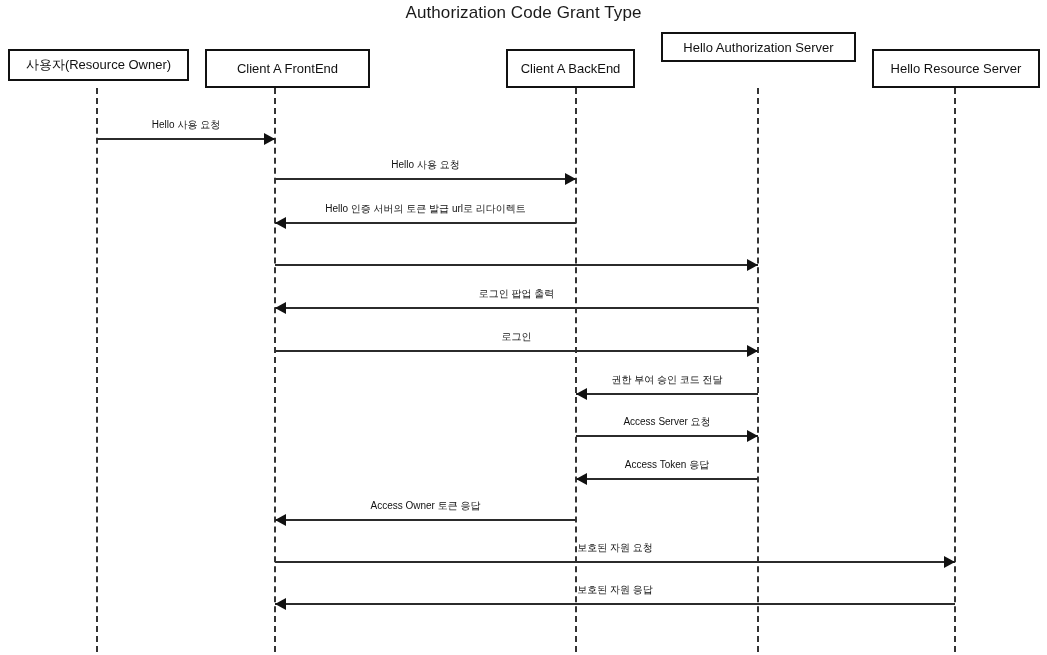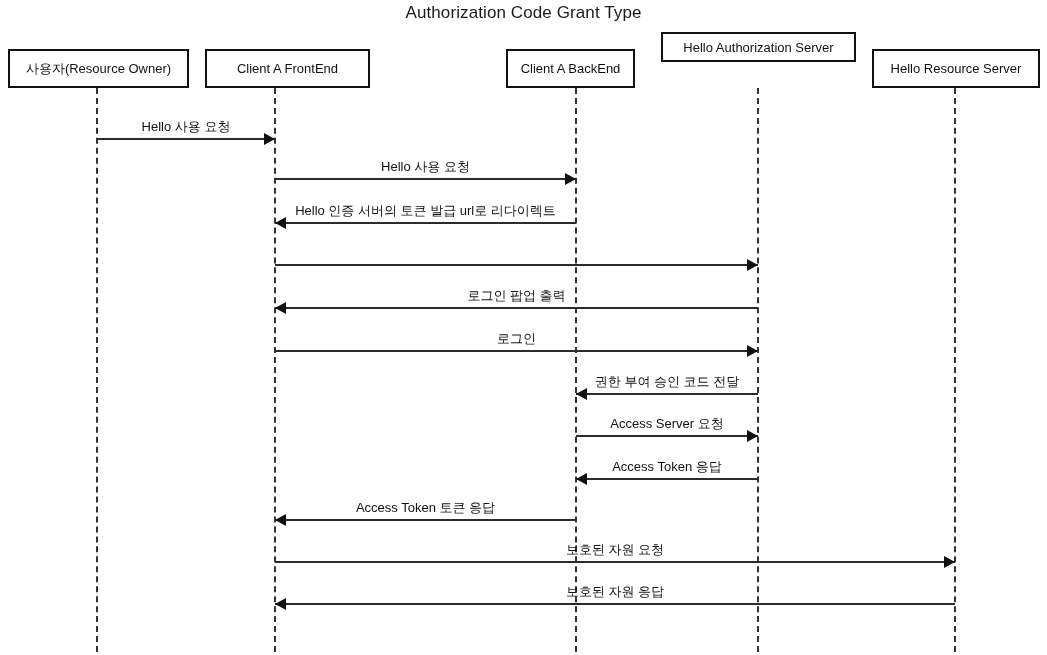--- a/index.html
+++ b/index.html
@@ -61,21 +61,21 @@
     border-bottom: 6px solid transparent;
   }
   .msg-head.right {
     border-left: 11px solid #111111;
   }
   .msg-head.left {
     border-right: 11px solid #111111;
   }
   .msg-label {
     position: absolute;
-    font-size: 13px;
+    font-size: 10px;
     color: #111111;
     white-space: nowrap;
     text-align: right;
     transform: translateX(-50%);
   }
 </style>
 </head>
 <body>
 
 <div id="canvas">
@@ -83,21 +83,21 @@
   <div id="diagram-title">Authorization Code Grant Type</div>
 
   <div id="lifelines-layer">
       <div class="lifeline" style="left: 96px; top: 88px; height: 564px;"></div>
       <div class="lifeline" style="left: 274px; top: 88px; height: 564px;"></div>
       <div class="lifeline" style="left: 575px; top: 88px; height: 564px;"></div>
       <div class="lifeline" style="left: 757px; top: 88px; height: 564px;"></div>
       <div class="lifeline" style="left: 954px; top: 88px; height: 564px;"></div>
     </div>
   <div id="participants-layer">
-      <div class="participant" style="left: 8px; top: 49px; width: 181px; height: 39px;">
+      <div class="participant" style="left: 8px; top: 49px; width: 181px; height: 32px;">
         <span>사용자(Resource Owner)</span>
       </div>
       <div class="participant" style="left: 205px; top: 49px; width: 165px; height: 39px;">
         <span>Client A FrontEnd</span>
       </div>
       <div class="participant" style="left: 506px; top: 49px; width: 129px; height: 39px;">
         <span>Client A BackEnd</span>
       </div>
       <div class="participant" style="left: 661px; top: 32px; width: 195px; height: 30px;">
         <span>Hello Authorization Server</span>
@@ -128,21 +128,21 @@
       <div class="msg-head left" style="top: 388px; left: 576px;"></div>
       <div class="msg-label" style="left: 667px; top: 373px;">권한 부여 승인 코드 전달</div>
       <div class="msg-line" style="left: 576px; top: 435px; width: 182px;"></div>
       <div class="msg-head right" style="top: 430px; left: 747px;"></div>
       <div class="msg-label" style="left: 667px; top: 415px;">Access Server 요청</div>
       <div class="msg-line" style="left: 576px; top: 478px; width: 182px;"></div>
       <div class="msg-head left" style="top: 473px; left: 576px;"></div>
       <div class="msg-label" style="left: 667px; top: 458px;">Access Token 응답</div>
       <div class="msg-line" style="left: 275px; top: 519px; width: 301px;"></div>
       <div class="msg-head left" style="top: 514px; left: 275px;"></div>
-      <div class="msg-label" style="left: 425.5px; top: 499px;">Access Token 토큰 응답</div>
+      <div class="msg-label" style="left: 425.5px; top: 499px;">Access Owner 토큰 응답</div>
       <div class="msg-line" style="left: 275px; top: 561px; width: 680px;"></div>
       <div class="msg-head right" style="top: 556px; left: 944px;"></div>
       <div class="msg-label" style="left: 615px; top: 541px;">보호된 자원 요청</div>
       <div class="msg-line" style="left: 275px; top: 603px; width: 680px;"></div>
       <div class="msg-head left" style="top: 598px; left: 275px;"></div>
       <div class="msg-label" style="left: 615px; top: 583px;">보호된 자원 응답</div>
     </div>
 
 </div>
 

